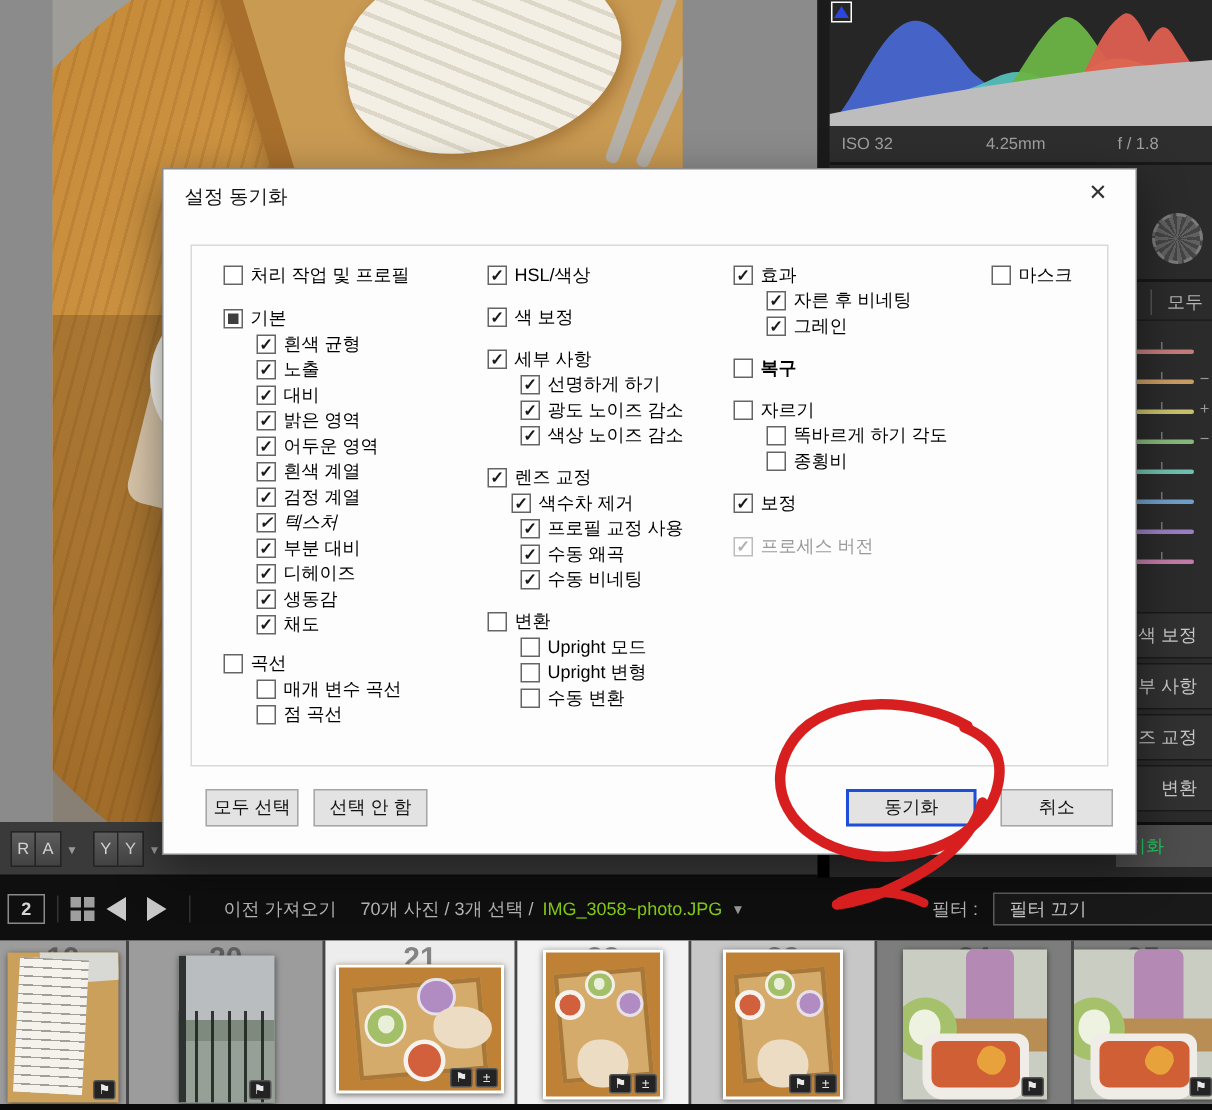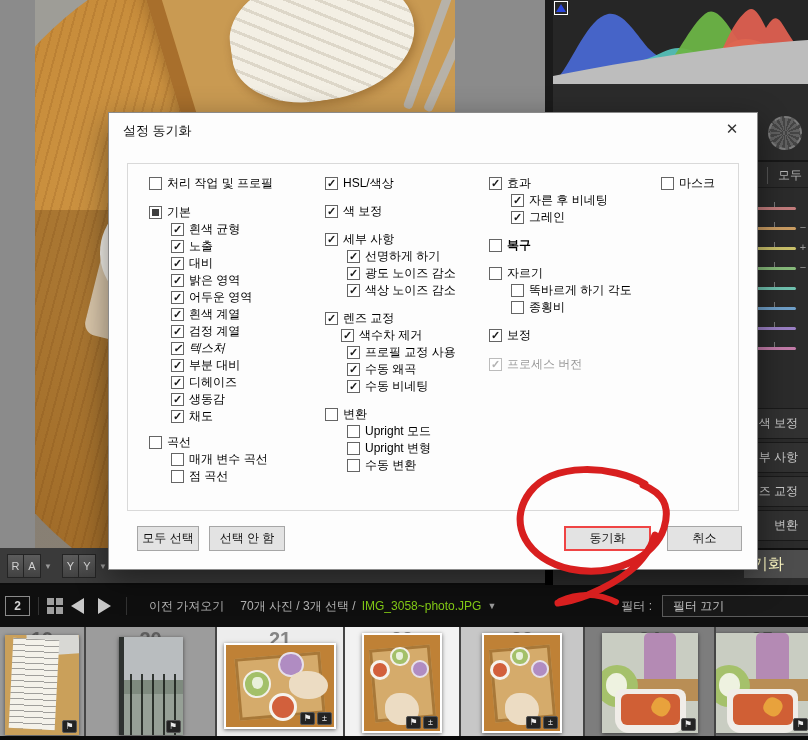--- a/index.html
+++ b/index.html
@@ -50,21 +50,21 @@
   .sliders { position:relative; padding-top:10px; height:172px; background:#2b2b2b; }
   .sliderrow { position:relative; height:20px; }
   .strack { position:absolute; right:12px; top:9px; width:46px; height:3px; border-radius:2px; }
   .stick { position:absolute; right:33px; top:4px; width:1px; height:5px; background:#777; }
   .ssign { position:absolute; right:0; top:3px; color:#9a9a9a; font-size:11px; width:10px; text-align:center; }
   .sections { position:absolute; left:0; top:408px; width:255px; }
   .sectionbar { height:31px; margin-bottom:3px; background:#313131; border-top:1px solid #1a1a1a; border-bottom:1px solid #1a1a1a;
                 display:flex; align-items:center; justify-content:flex-end; padding-right:10px;
                 color:#c9c9c9; font-size:12px; }
   .syncpart { position:absolute; right:0; top:548px; width:64px; height:30px; background:#4d4d4d;
-              border-top:2px solid #101010; color:#fef9c3; font-size:16px;
+              border-top:2px solid #101010; color:#22c55e; font-size:12px;
               display:flex; align-items:center; padding-left:8px; }
 
   
   .toolbar { position:absolute; left:0; top:548px; width:545px; height:37px; background:#3a3a3a; border-bottom:2px solid #0d0d0d; }
   .tgroup { position:absolute; top:6px; display:flex; align-items:center; }
   .tg0 { left:7px; } .tg1 { left:62px; }
   .tbtn { width:17px; height:24px; background:linear-gradient(#5c5c5c,#424242); border:1px solid #242424;
           color:#d2d2d2; font-size:11px; display:flex; align-items:center; justify-content:center; }
   .tbtn + .tbtn { border-left:none; }
   .tcaret { color:#999; font-size:8px; margin-left:3px; }
@@ -149,21 +149,21 @@
   .cb.i::after { content:""; width:7px; height:7px; background:#3f3f3f; }
   .cb.d { border-color:#bcbcbc; color:#b3b3b3; }
   .cb.d::after { content:"✓"; }
   .cblabel { font-size:12px; color:#000; white-space:nowrap; }
   .cblabel.dis { color:#9a9a9a; }
   .wbtn { position:absolute; top:413px; height:25px; background:#e3e3e3; border:1px solid #a6a6a6;
           font-size:12px; color:#111; display:flex; align-items:center; justify-content:center;
           font-family:"Liberation Sans", sans-serif; }
   .btn-selall { left:28px; width:62px; }
   .btn-selnone { left:100px; width:76px; }
-  .btn-sync { left:455px; width:87px; border:2px solid #ef4444; }
+  .btn-sync { left:455px; width:87px; border:2px solid #1d4ed8; }
   .btn-cancel { left:558px; width:75px; }
 
   
   .annot { position:absolute; left:0; top:0; width:808px; height:740px; z-index:8; pointer-events:none; }
 </style>
 </head>
 <body>
 
 <div id="stage">
 
@@ -188,20 +188,26 @@
       <svg width="255" height="84">
         <path d="M0,84 L5,78 C20,60 35,18 55,14 C70,12 80,30 95,48 C110,62 125,68 140,74 L150,78 L150,84 Z" fill="#4664c8"></path>
         <path d="M0,84 L20,80 C60,70 90,62 110,52 C125,45 135,48 150,56 C170,64 190,70 210,76 L225,80 L225,84 Z" fill="#58c8c0" opacity=".9"></path>
         <path d="M100,84 L110,70 C125,55 140,20 155,12 C165,8 175,25 185,40 C195,52 205,60 215,66 L225,74 L225,84 Z" fill="#6cb446" opacity=".95"></path>
         <path d="M120,84 L135,74 C155,60 170,45 185,40 C200,36 215,45 230,55 C240,62 248,66 255,68 L255,84 Z" fill="#e6e05e" opacity=".95"></path>
         <path d="M150,84 L160,70 C170,50 180,20 195,10 C202,5 208,18 213,28 C218,20 222,14 228,22 C236,34 246,52 255,60 L255,84 Z" fill="#dd5f50" opacity=".95"></path>
         <path d="M0,84 L0,76 C50,66 110,56 170,48 C200,44 230,42 255,40 L255,84 Z" fill="#bdbdbd"></path>
       </svg>
       <div class="clipind"></div>
     </div>
+    <div class="histoinfo">
+      <span class="hi-iso">ISO 32</span>
+      <span class="hi-focal">4.25mm</span>
+      <span class="hi-ap">f / 1.8</span>
+
+    </div>
     <div class="toolrow">
       <div class="textureball"></div>
     </div>
     <div class="tabrow">
       <span class="tab">모두</span>
     </div>
     <div class="sliders">
         <div class="sliderrow">
           <span class="strack" style="background:#c27c7c"></span>
           <span class="stick"></span>

